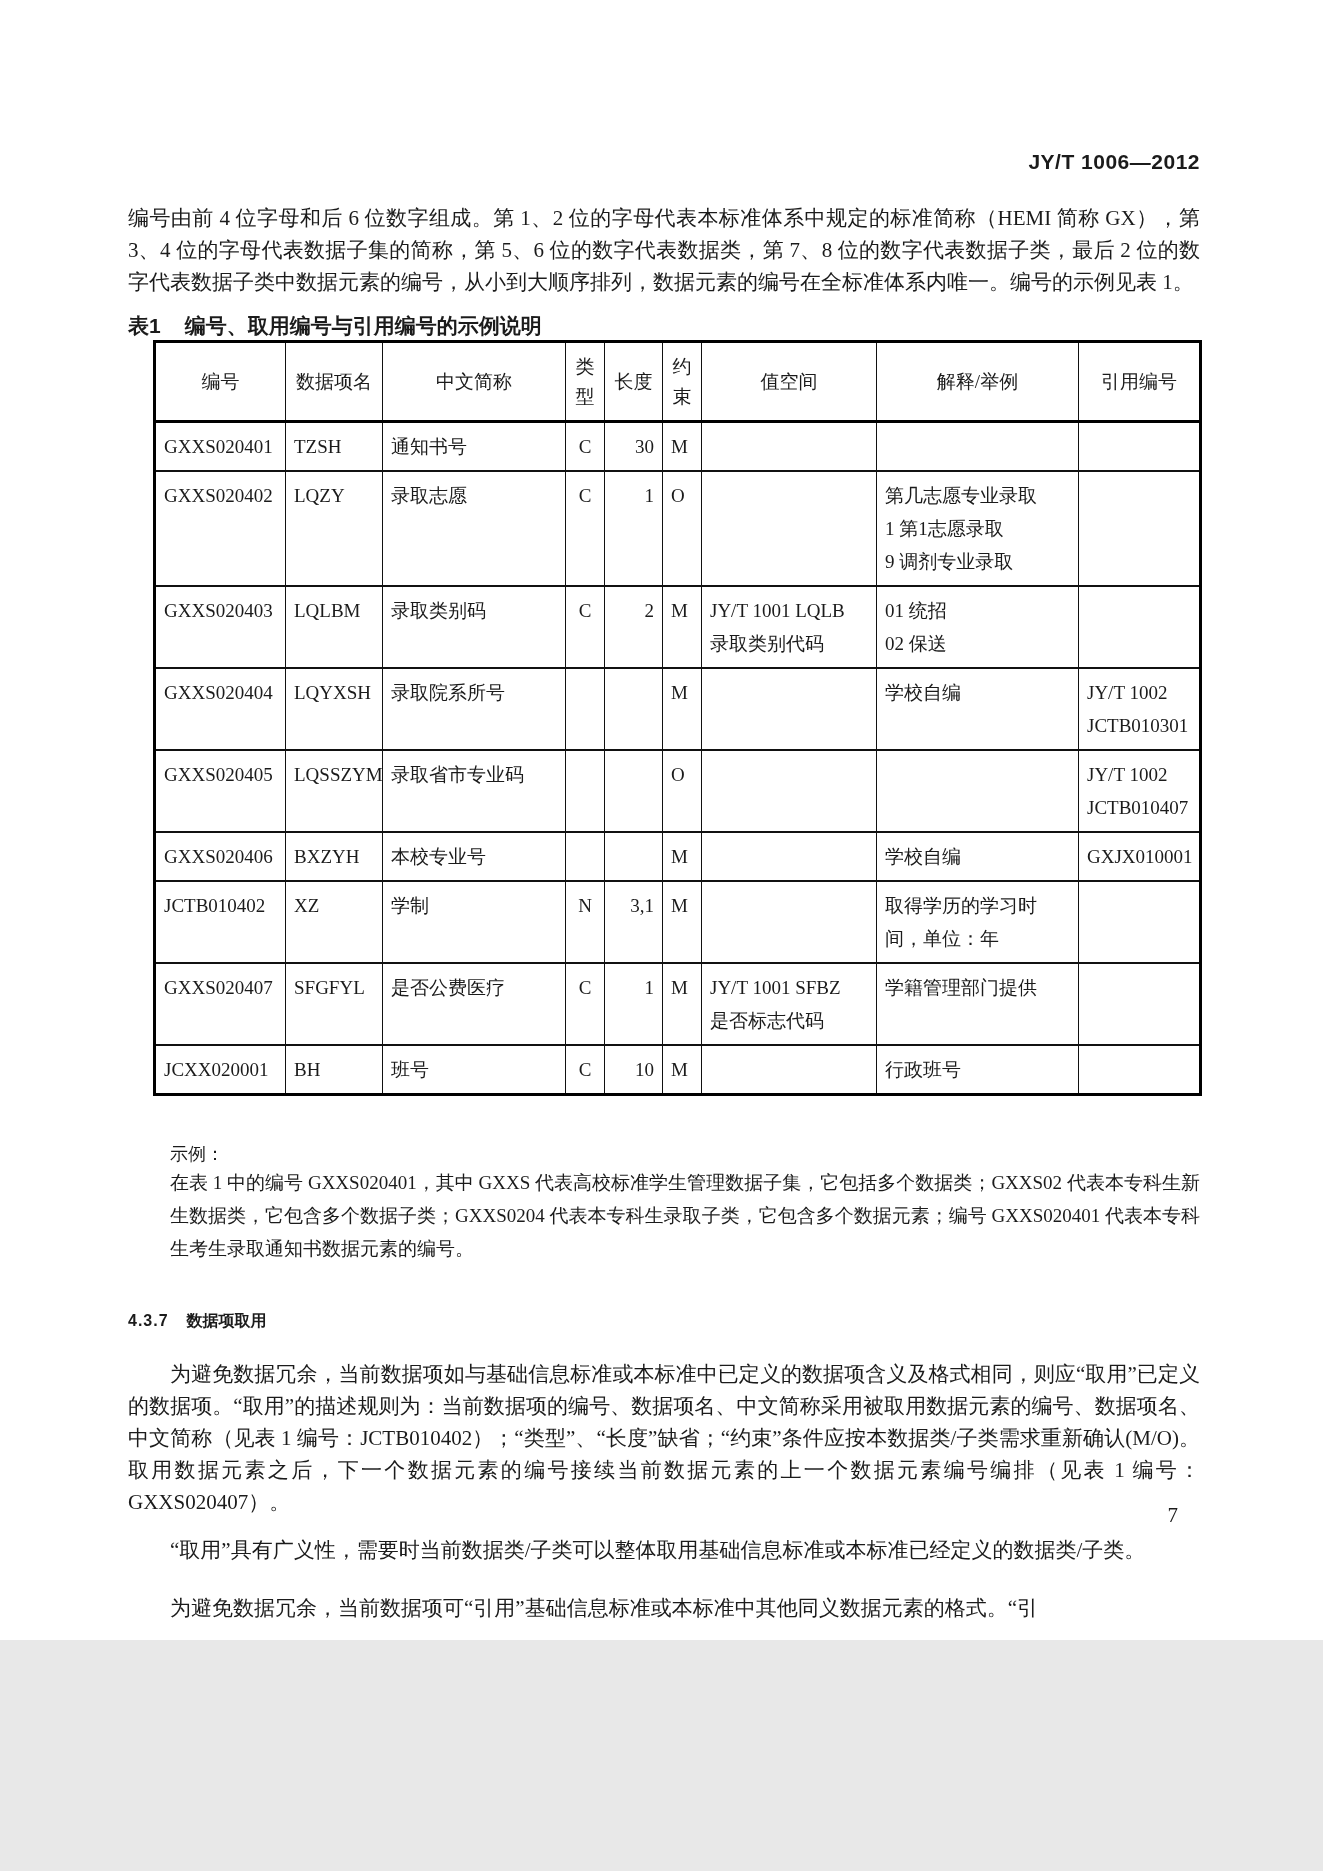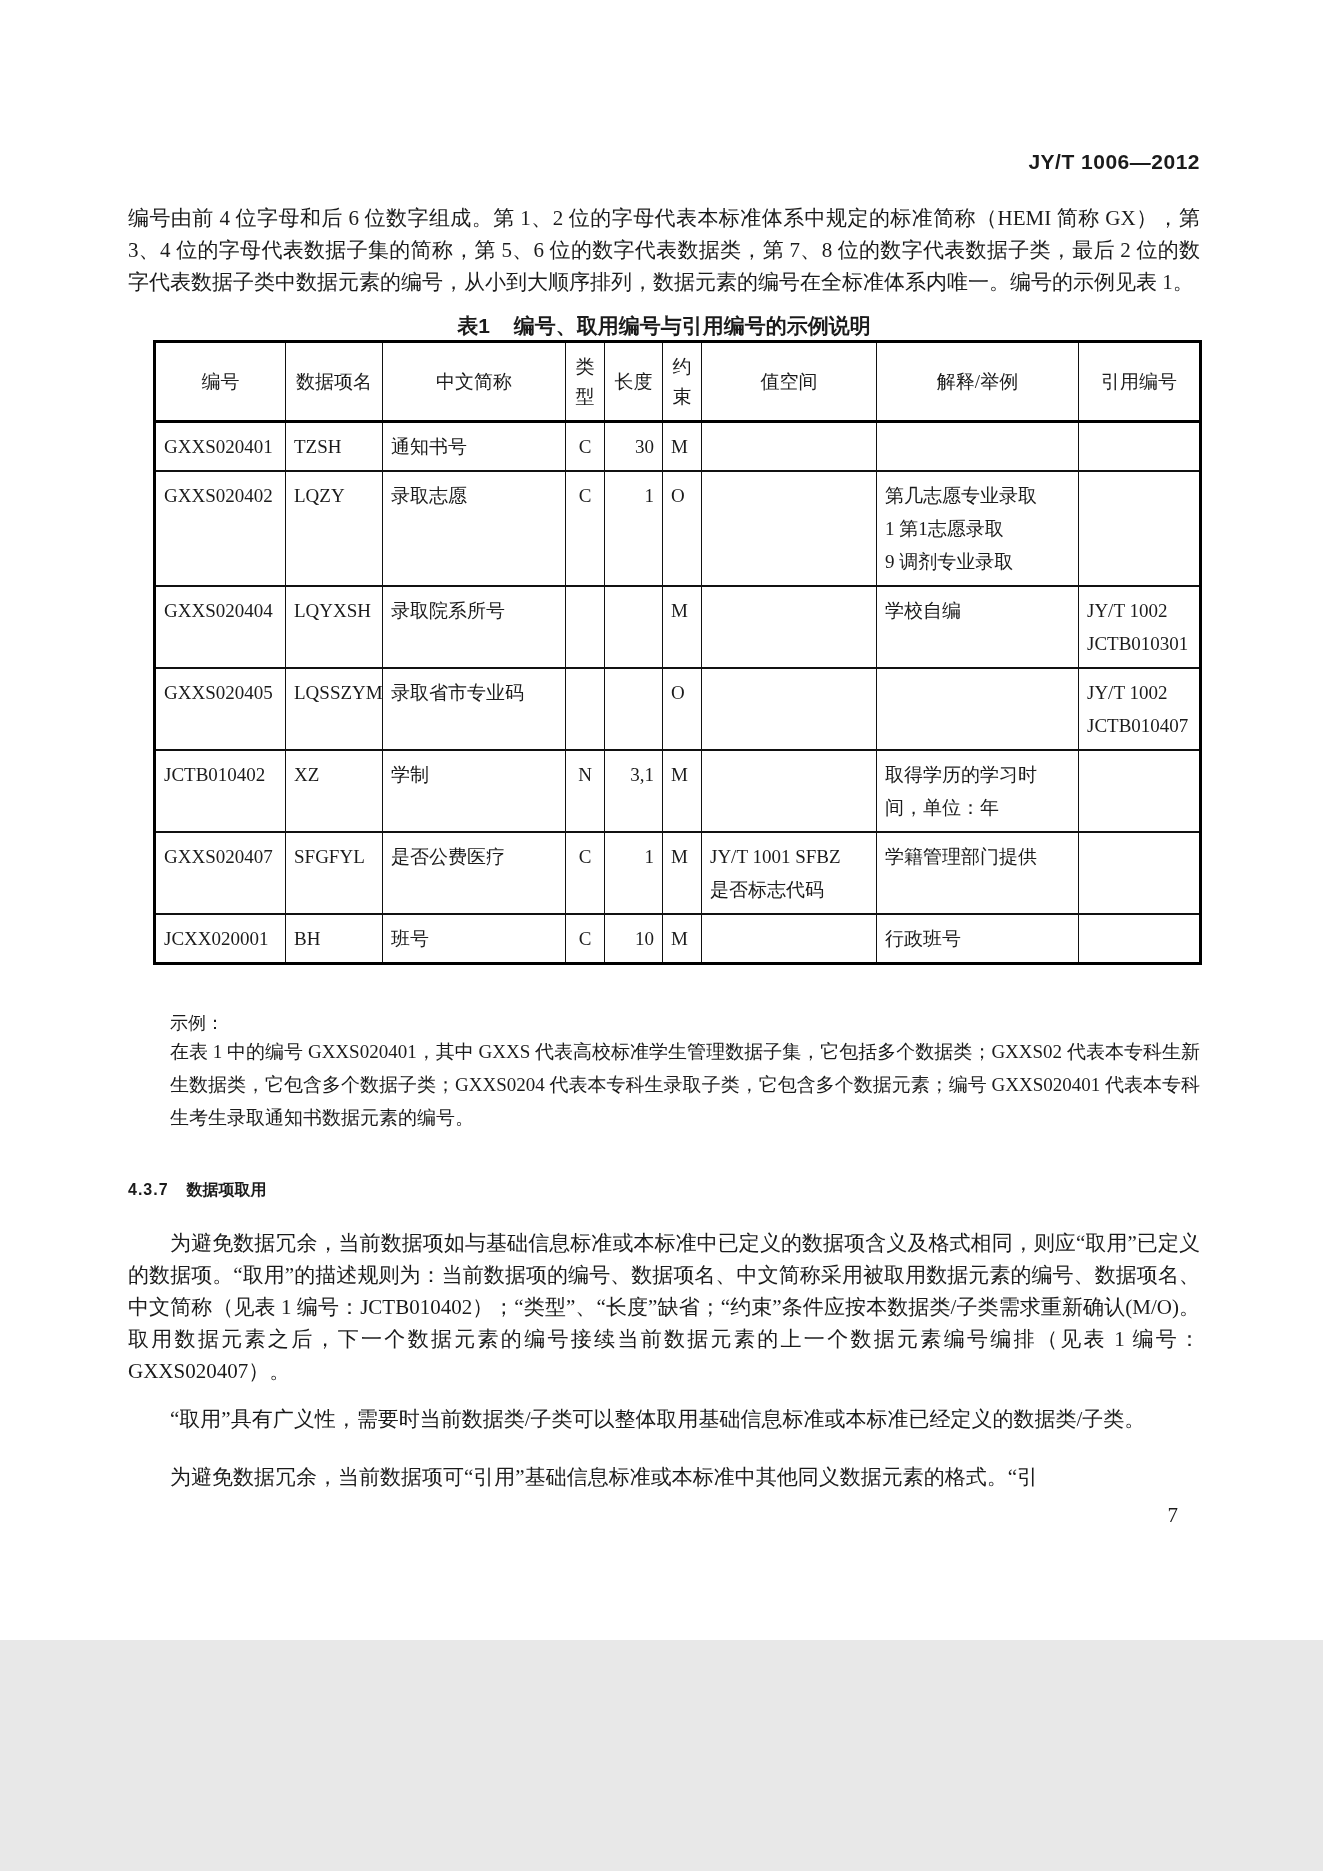--- a/index.html
+++ b/index.html
@@ -27,21 +27,21 @@
   }
   .body-par {
     font-size: 21px;
     line-height: 32px;
     text-align: justify;
   }
   .intro { margin-top: 28px; }
   .indent { text-indent: 2em; }
   .table-caption {
     margin-top: 14px;
-    text-align: center;
+    text-align: left;
     font-family: "Liberation Sans", "DejaVu Sans", sans-serif;
     font-weight: bold;
     font-size: 21px;
   }
   .table-caption .cap-label { margin-right: 24px; }
   table.data-table {
     margin-top: 0;
     margin-left: 25px;
     width: 1046px;
     border-collapse: collapse;
@@ -157,20 +157,33 @@
             <td class="col3">C</td>
             <td class="col4">1</td>
             <td class="col5">O</td>
             <td class="col6"></td>
             <td class="col7">第几志愿专业录取
 1 第1志愿录取
 9 调剂专业录取</td>
             <td class="col8"></td>
           </tr>
           <tr>
+            <td class="col0">GXXS020403</td>
+            <td class="col1">LQLBM</td>
+            <td class="col2">录取类别码</td>
+            <td class="col3">C</td>
+            <td class="col4">2</td>
+            <td class="col5">M</td>
+            <td class="col6">JY/T 1001 LQLB
+录取类别代码</td>
+            <td class="col7">01 统招
+02 保送</td>
+            <td class="col8"></td>
+          </tr>
+          <tr>
             <td class="col0">GXXS020404</td>
             <td class="col1">LQYXSH</td>
             <td class="col2">录取院系所号</td>
             <td class="col3"></td>
             <td class="col4"></td>
             <td class="col5">M</td>
             <td class="col6"></td>
             <td class="col7">学校自编</td>
             <td class="col8">JY/T 1002
 JCTB010301</td>
@@ -181,20 +194,31 @@
             <td class="col2">录取省市专业码</td>
             <td class="col3"></td>
             <td class="col4"></td>
             <td class="col5">O</td>
             <td class="col6"></td>
             <td class="col7"></td>
             <td class="col8">JY/T 1002
 JCTB010407</td>
           </tr>
           <tr>
+            <td class="col0">GXXS020406</td>
+            <td class="col1">BXZYH</td>
+            <td class="col2">本校专业号</td>
+            <td class="col3"></td>
+            <td class="col4"></td>
+            <td class="col5">M</td>
+            <td class="col6"></td>
+            <td class="col7">学校自编</td>
+            <td class="col8">GXJX010001</td>
+          </tr>
+          <tr>
             <td class="col0">JCTB010402</td>
             <td class="col1">XZ</td>
             <td class="col2">学制</td>
             <td class="col3">N</td>
             <td class="col4">3,1</td>
             <td class="col5">M</td>
             <td class="col6"></td>
             <td class="col7">取得学历的学习时
 间，单位：年</td>
             <td class="col8"></td>

